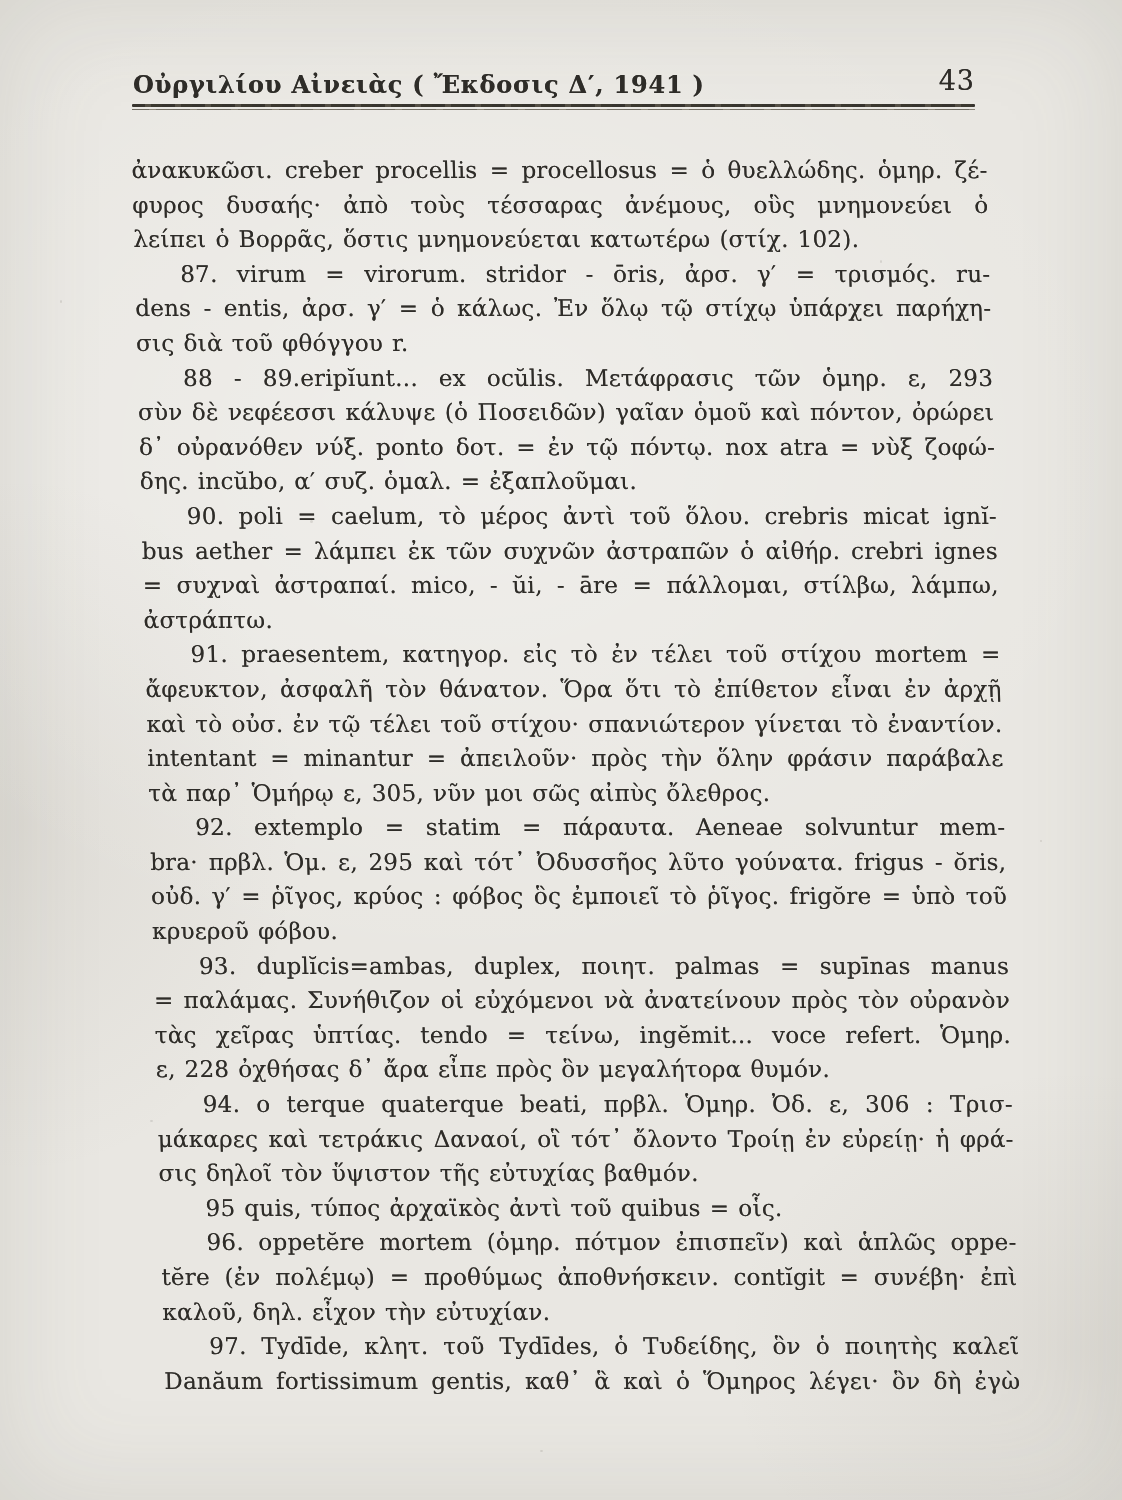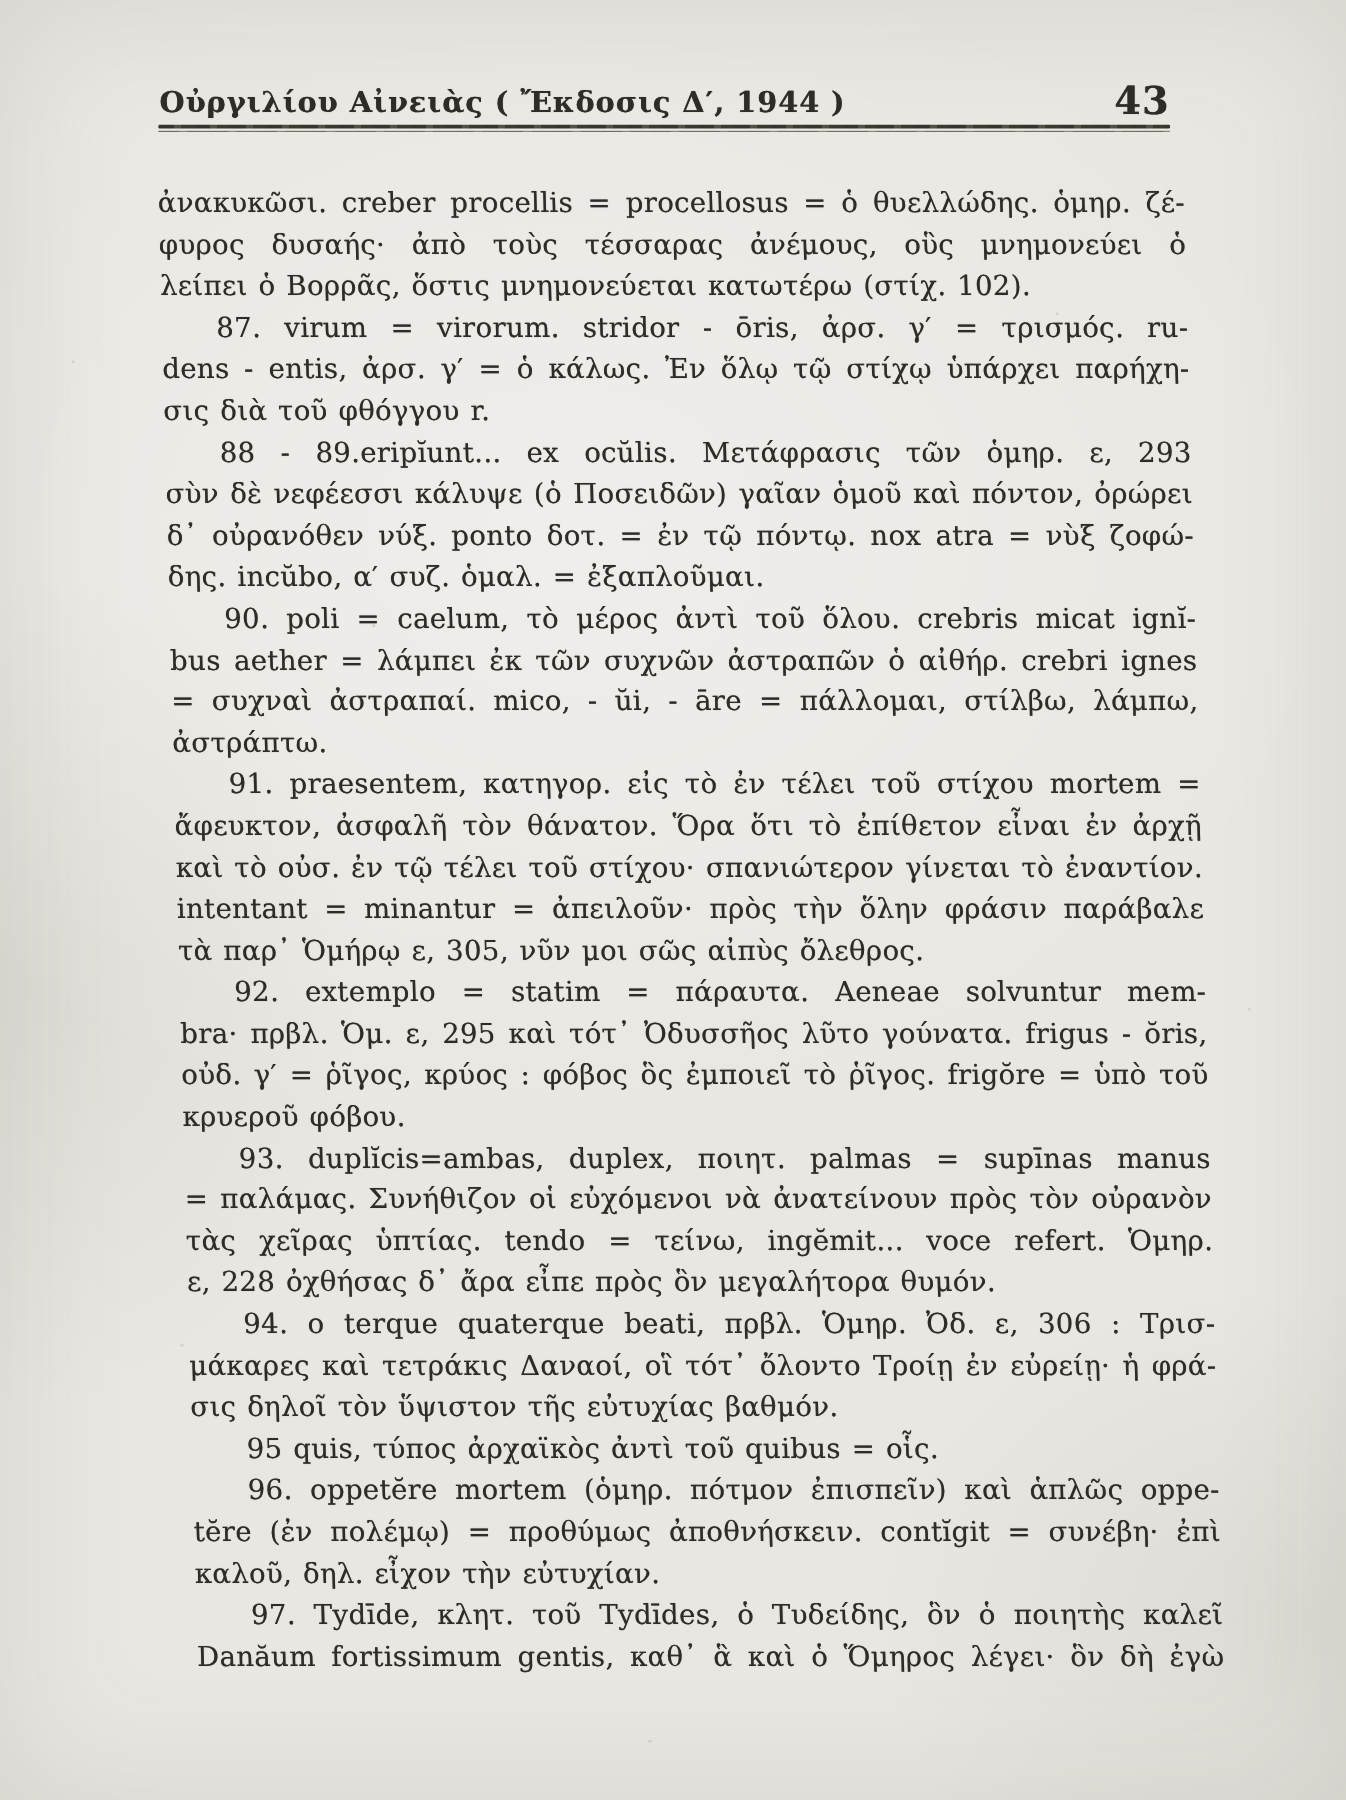--- a/index.html
+++ b/index.html
@@ -21,21 +21,21 @@
   .header {
     position: absolute; left: 133px; top: 70px; width: 842px;
     display: flex; justify-content: space-between; align-items: flex-start;
   }
   .title {
     font-size: 24px; font-weight: bold; letter-spacing: 0.8px;
     white-space: nowrap;
     text-shadow: 0 0 0.6px rgba(46,44,40,0.75);
   }
   .pageno {
-    font-size: 32px; font-weight: bold; margin-top: -5px; letter-spacing: 1px;
+    font-size: 27px; font-weight: normal; margin-top: -5px; letter-spacing: 1px;
     text-shadow: 0 0 0.6px rgba(46,44,40,0.75);
   }
   .rule { position: absolute; left: 132px; top: 104px; width: 843px; }
   .rule .r1 {
     height: 2.6px;
     background: repeating-linear-gradient(90deg, #37342e 0 13px, #544f45 13px 19px, #3b382f 19px 30px);
     border-radius: 1px;
   }
   .rule .r2 {
     height: 1.3px; margin-top: 2.2px;
@@ -59,21 +59,21 @@
 <body>
 
 <div class="speck" style="left:310px;top:520px;width:3px;height:3px;"></div>
 <div class="speck" style="left:880px;top:260px;width:2px;height:3px;"></div>
 <div class="speck" style="left:150px;top:1120px;width:3px;height:2px;"></div>
 <div class="speck" style="left:1040px;top:840px;width:2px;height:2px;"></div>
 <div class="speck" style="left:540px;top:1450px;width:3px;height:2px;"></div>
 <div class="speck" style="left:60px;top:300px;width:2px;height:3px;"></div>
 
 <div class="header">
-  <div class="title">Οὐργιλίου Αἰνειὰς ( Ἔκδοσις Δ′, 1944 )</div>
+  <div class="title">Οὐργιλίου Αἰνειὰς ( Ἔκδοσις Δ′, 1941 )</div>
   <div class="pageno">43</div>
 </div>
 
 <div class="rule">
   <div class="r1"></div>
   <div class="r2"></div>
 </div>
 
 <div class="body-text" id="page-body">
     <div>

